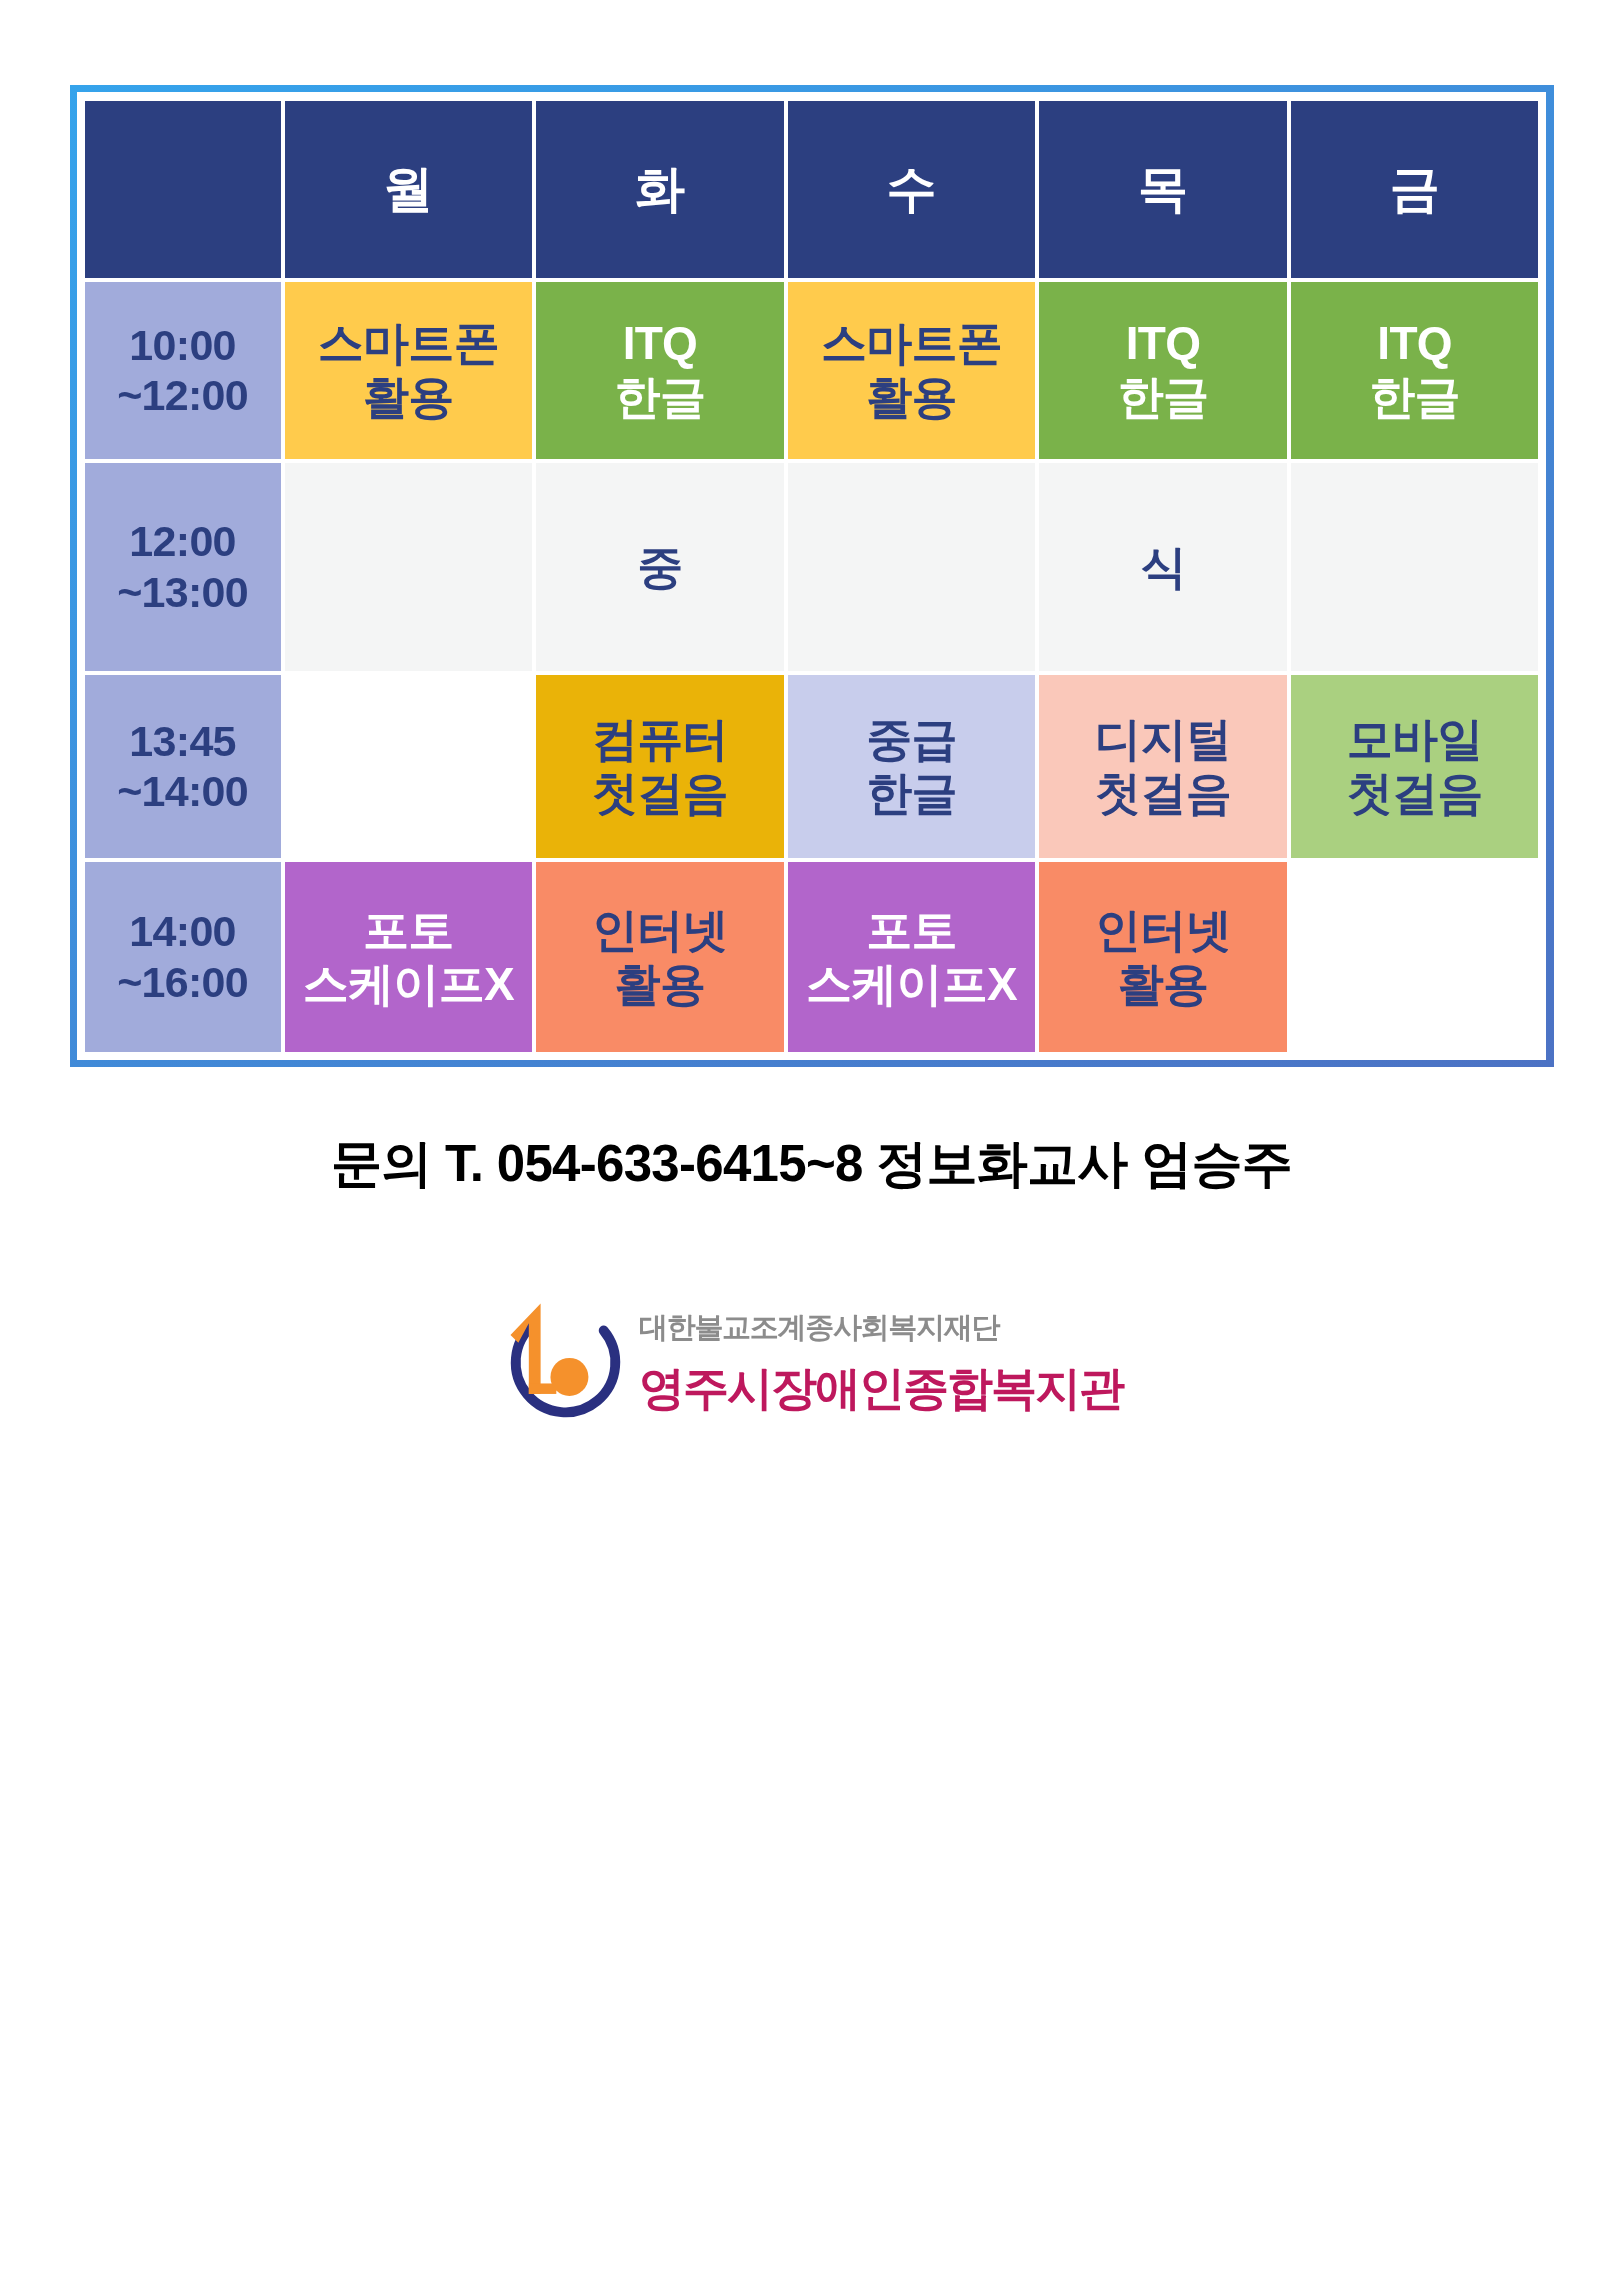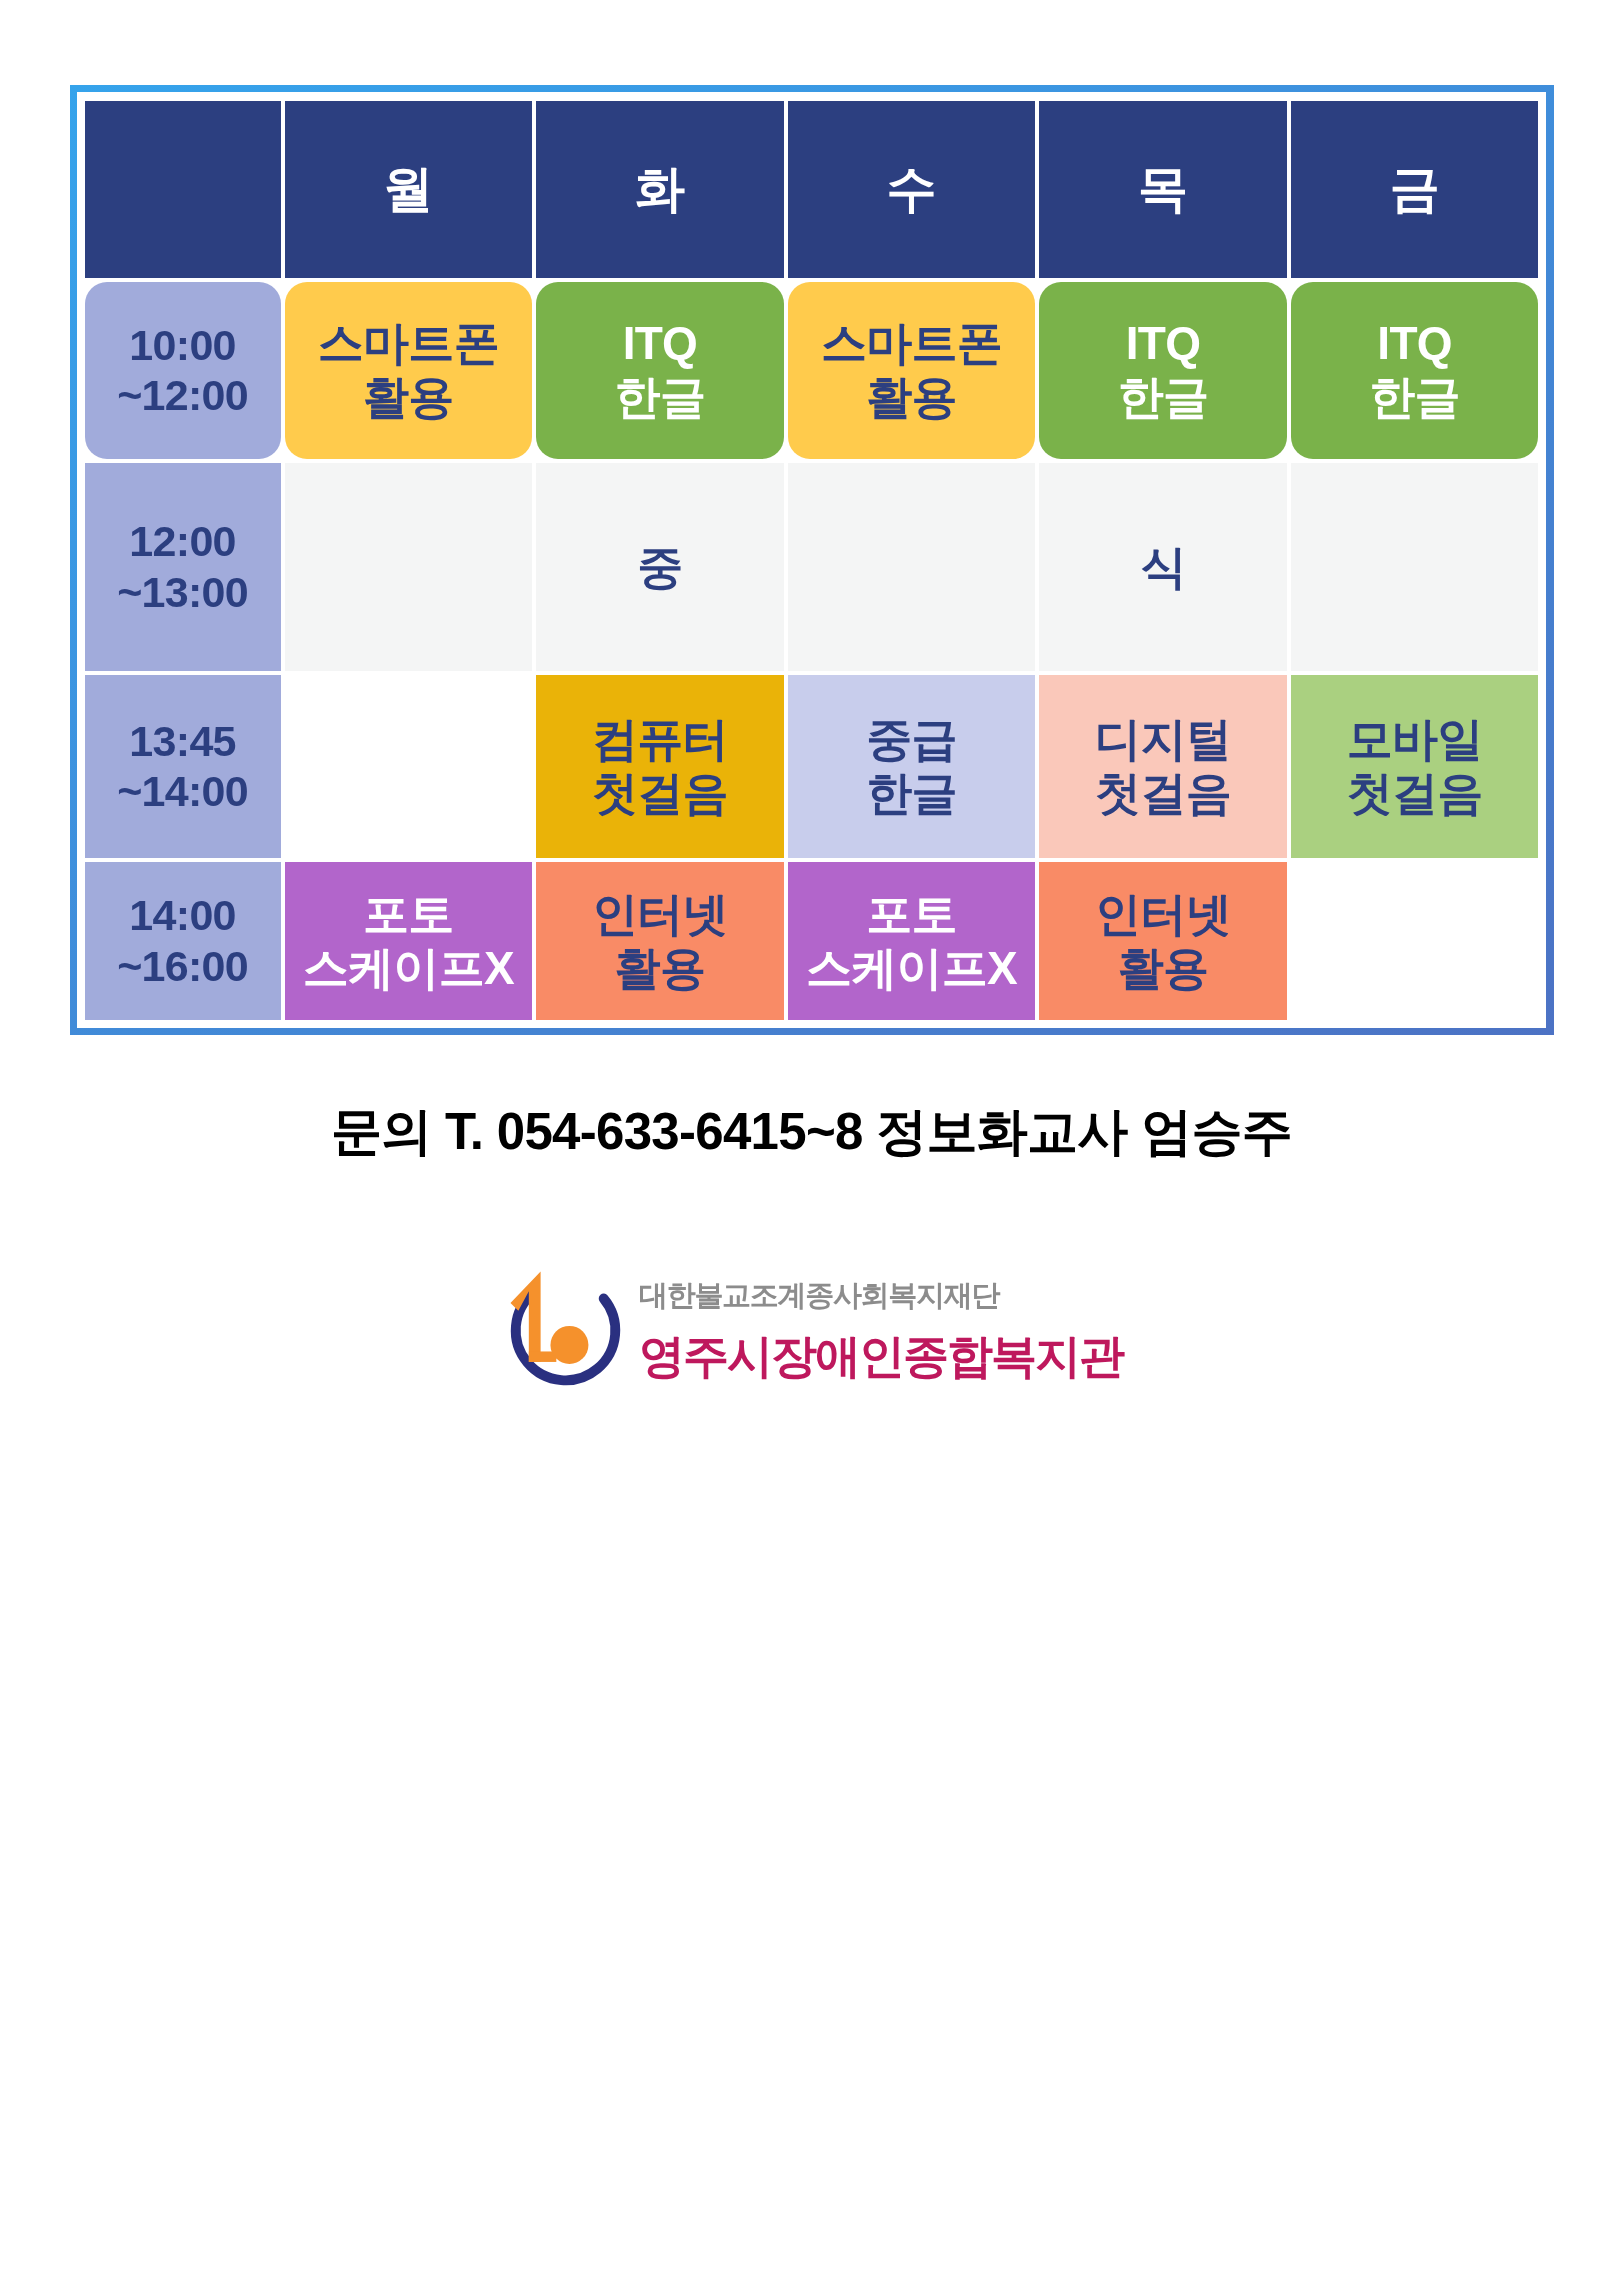--- a/index.html
+++ b/index.html
@@ -98,24 +98,24 @@
     letter-spacing: -0.7px;
   }
   td.time-cell .t-line { display: block; }
 
   td.slot {
     font-size: 46px;
     letter-spacing: -0.7px;
   }
   td.slot .l { display: block; }
 
-  tr.row-1 td { height: 177px; border-radius: 22px; }
+  tr.row-1 td { height: 177px; }
   tr.row-2 td { height: 208px; }
   tr.row-3 td { height: 183px; }
-  tr.row-4 td { height: 158px; }
+  tr.row-4 td { height: 190px; }
 
   
   .bg-empty      { background: #ffffff; }
   .bg-lunch      { background: #F4F5F5; color: #2C3F80; font-size: 46px; }
   .bg-amber      { background: #FFCB4C; color: #2C3F80; }
   .bg-green      { background: #7AB24A; color: #ffffff; }
   .bg-cream      { background: #eab308; color: #2C3F80; }
   .bg-lavender   { background: #C8CDEC; color: #2C3F80; }
   .bg-peach      { background: #FAC8BA; color: #2C3F80; }
   .bg-lightgreen { background: #AAD080; color: #2C3F80; }

